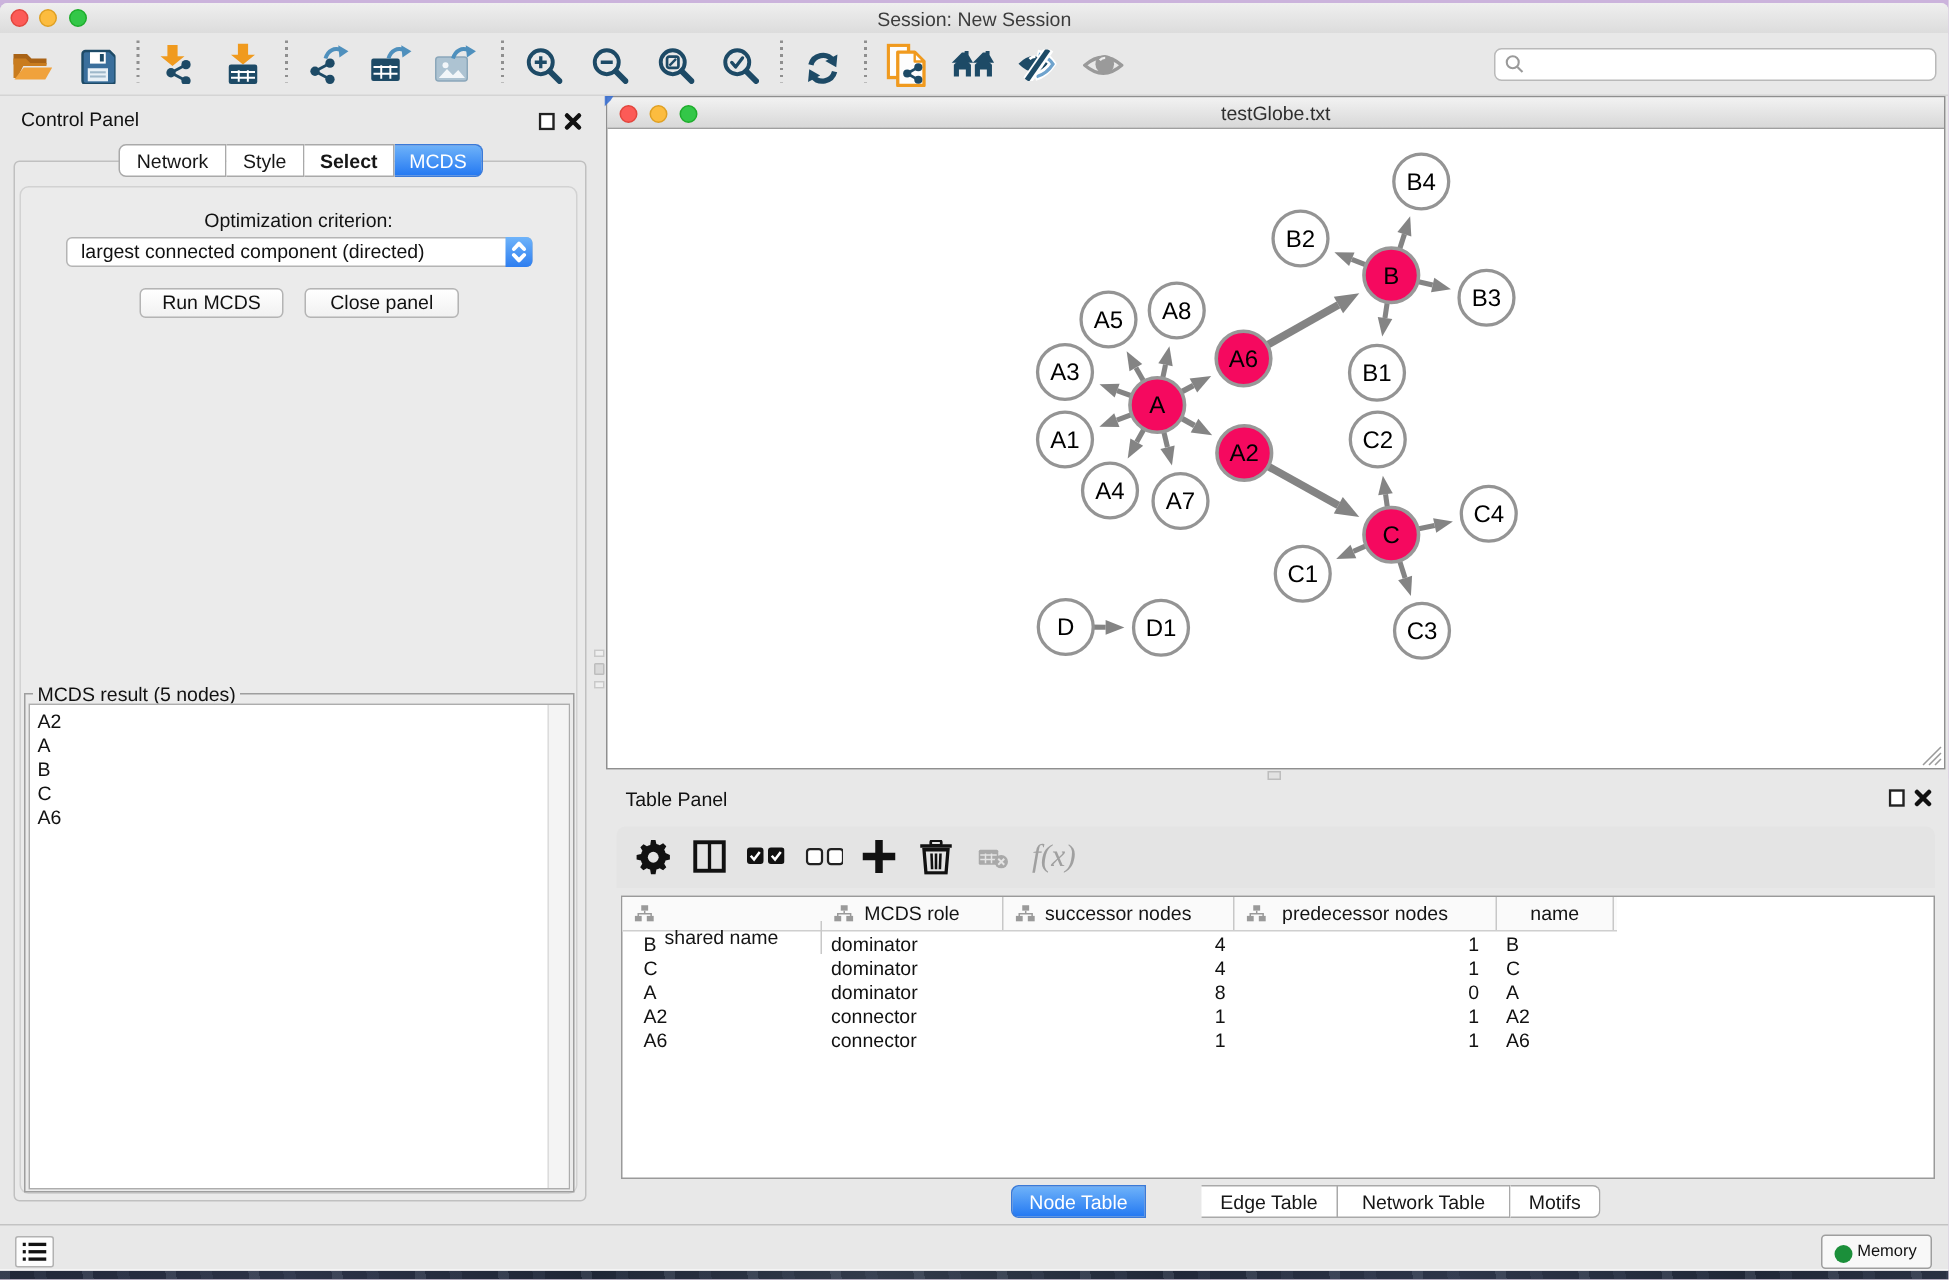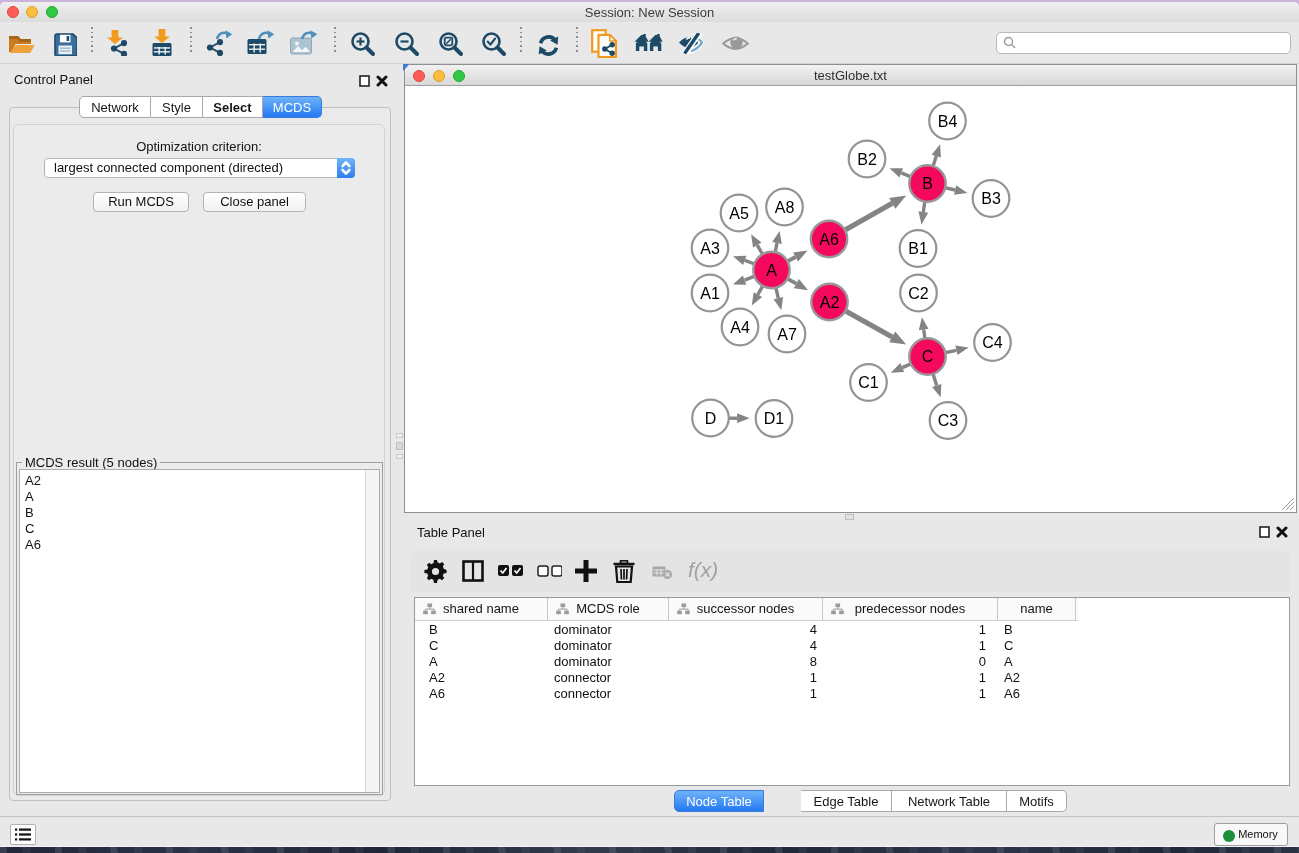--- a/index.html
+++ b/index.html
@@ -408,25 +408,25 @@
         </svg>
         <svg style="position:absolute;left:241px;top:13px;" width="20" height="15" viewBox="0 0 20 15">
           <rect x="0.5" y="2.5" width="13" height="10" rx="1" fill="#a9a9a9"></rect>
           <line x1="1.5" y1="6" x2="12.5" y2="6" stroke="#e4e4e4" stroke-width="1"></line>
           <line x1="1.5" y1="9" x2="12.5" y2="9" stroke="#e4e4e4" stroke-width="1"></line>
           <line x1="5" y1="5" x2="5" y2="11.5" stroke="#e4e4e4" stroke-width="1"></line>
           <line x1="9" y1="5" x2="9" y2="11.5" stroke="#e4e4e4" stroke-width="1"></line>
           <circle cx="15.5" cy="10.5" r="4.5" fill="#a9a9a9"></circle>
           <path d="M13.5 8.5 l4 4 M17.5 8.5 l-4 4" stroke="#e4e4e4" stroke-width="1.3"></path>
         </svg>
-        <div style="position:absolute;left:277px;top:7px;font-family:Liberation Sans, sans-serif;font-style:italic;font-size:21px;color:#a0a0a0;">f(x)</div>
+        <div style="position:absolute;left:277px;top:7px;font-family:Liberation Serif, serif;font-style:italic;font-size:21px;color:#a0a0a0;">f(x)</div>
     </div>
     <div id="ttable">
       <div id="thead">
-        <div class="hc" style="left:0px;width:133px;">shared name</div>
+        <div class="hc" style="left:0px;width:133px;margin-top:16px;">shared name</div>
           <svg width="13" height="12" viewBox="0 0 13 12" style="position:absolute;left:8px;top:5px;">
             <rect x="4.5" y="0.5" width="4.6" height="3.6" fill="#9a9a9a"></rect>
             <rect x="0.2" y="7.6" width="4.6" height="3.6" fill="#9a9a9a"></rect>
             <rect x="8.2" y="7.6" width="4.6" height="3.6" fill="#9a9a9a"></rect>
             <path d="M6.8 4.1 v2 M2.5 7.6 v-1.5 h8.6 v1.5" stroke="#9a9a9a" stroke-width="1" fill="none"></path>
           </svg>
           <div class="hc" style="left:133px;width:121px;">MCDS role</div>
           <svg width="13" height="12" viewBox="0 0 13 12" style="position:absolute;left:141px;top:5px;">
             <rect x="4.5" y="0.5" width="4.6" height="3.6" fill="#9a9a9a"></rect>
             <rect x="0.2" y="7.6" width="4.6" height="3.6" fill="#9a9a9a"></rect>

